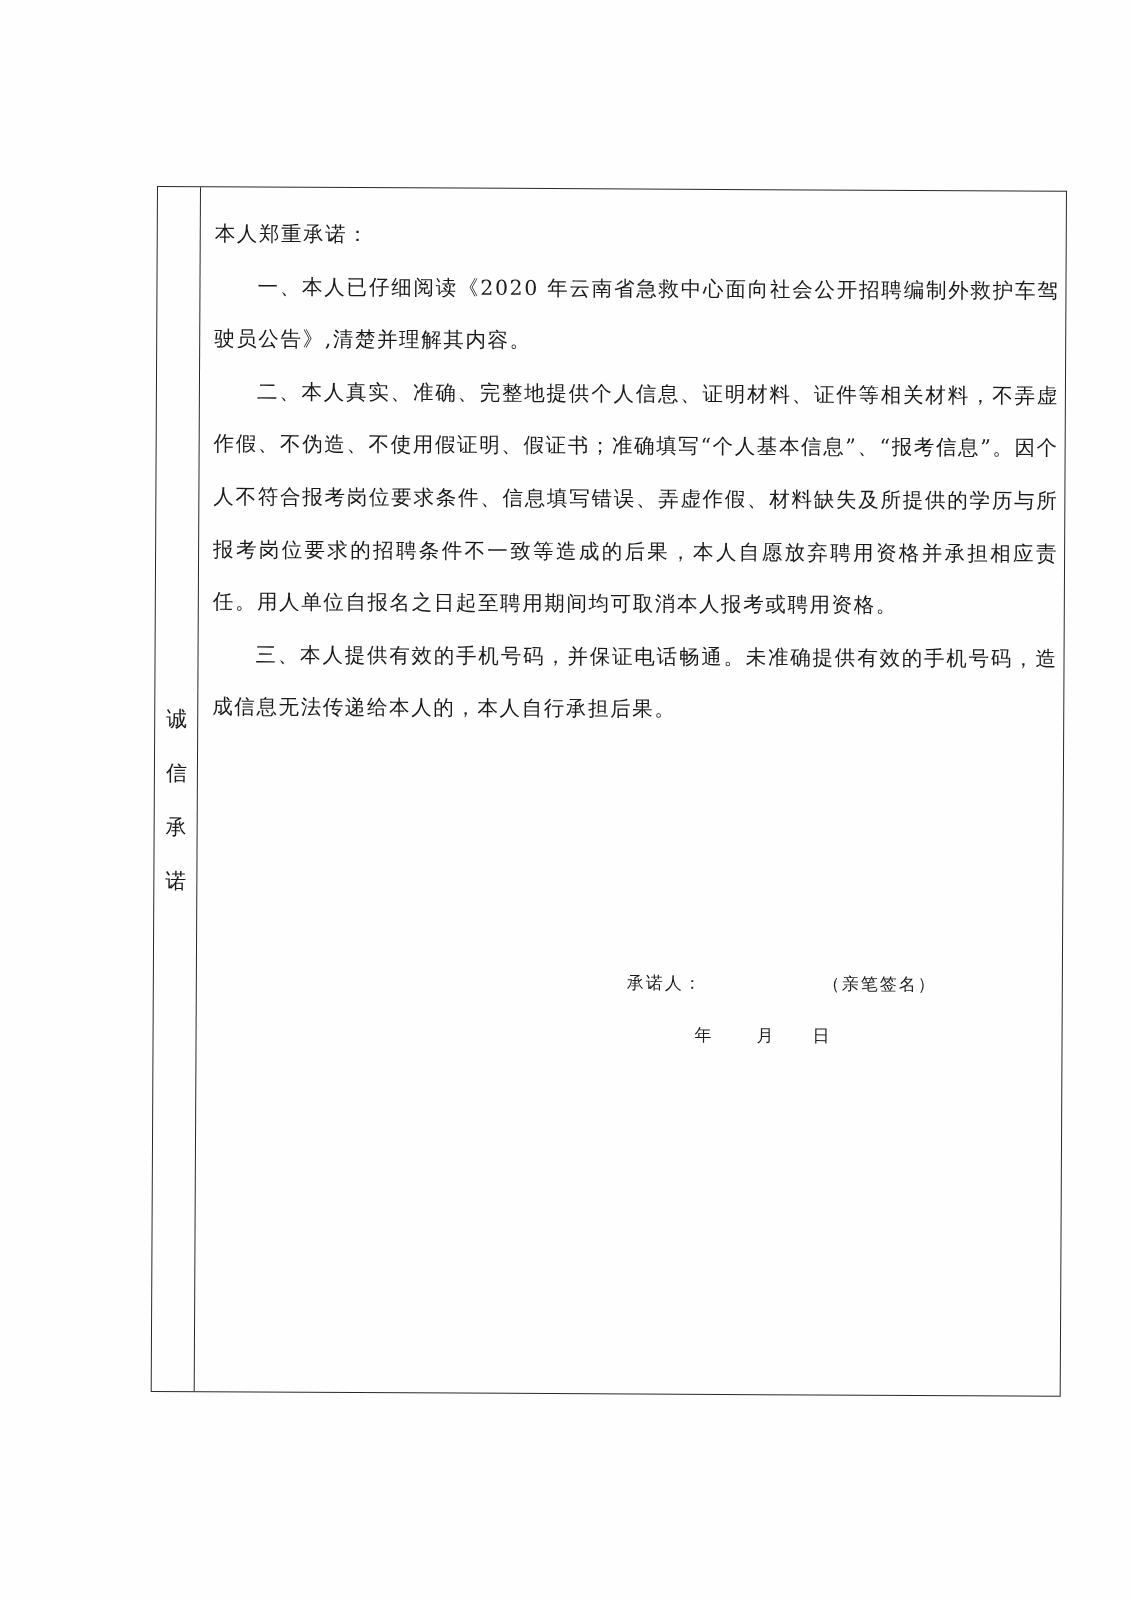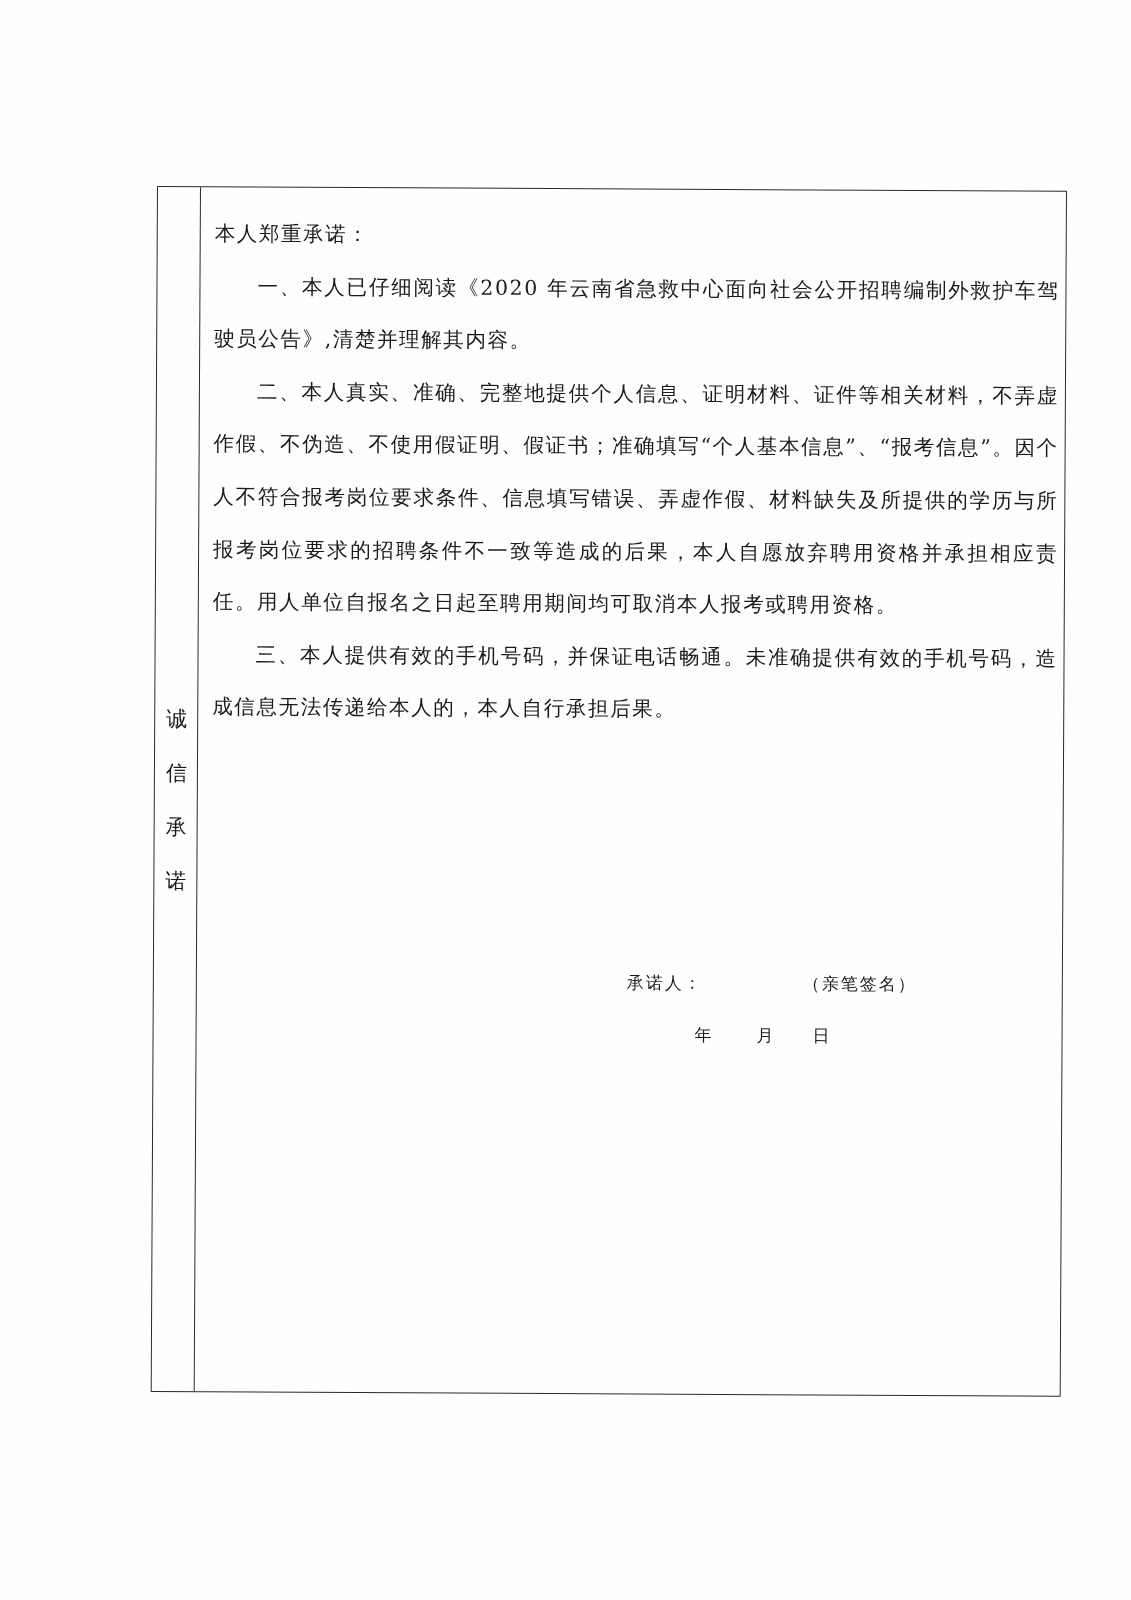--- a/index.html
+++ b/index.html
@@ -93,21 +93,21 @@
       display: block;
       height: 52px;
       position: relative;
     }
     .sig-label {
       position: absolute;
       left: 0;
     }
     .sig-note {
       position: absolute;
-      left: 176px;
+      left: 196px;
     }
     .date-part {
       position: absolute;
     }
     .date-year { left: 68px; }
     .date-month { left: 130px; }
     .date-day { left: 186px; }
   </style>
 </head>
 <body>

